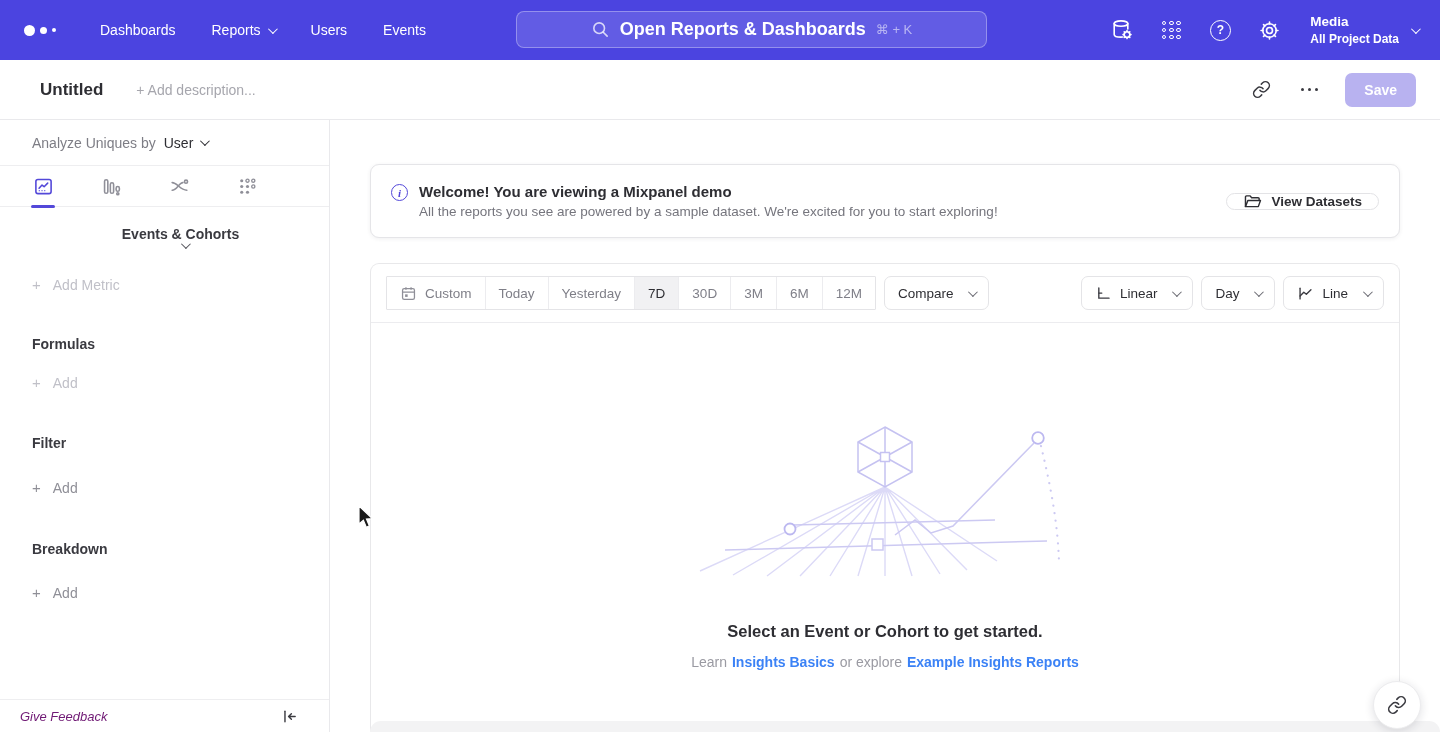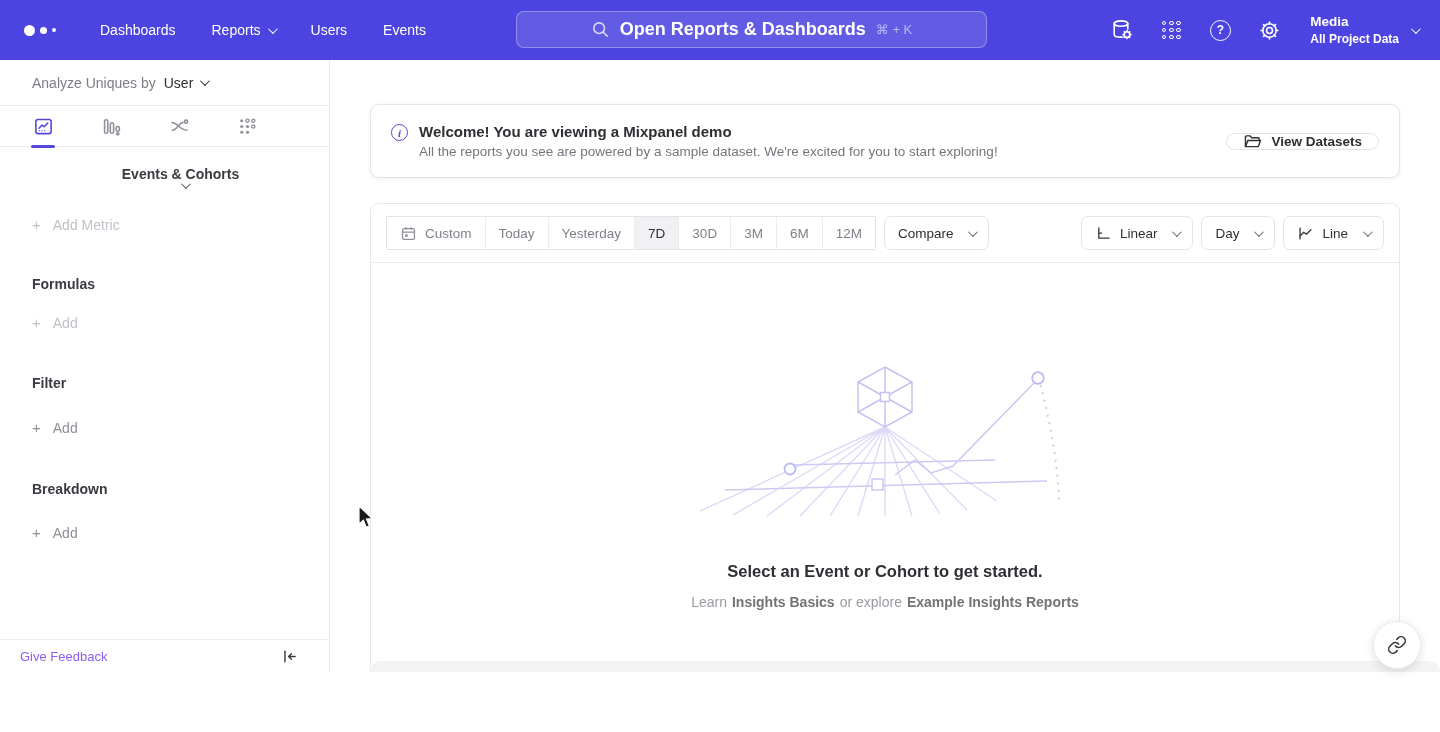--- a/index.html
+++ b/index.html
@@ -72,21 +72,21 @@
   .add-dim { color:#8f8f97; }
   .events-h { margin-top:19px; display:flex; align-items:center; cursor:pointer;flex-direction:column; }
   .events-h .chev { color:#55555c; }
   .mt-addmetric { margin-top:27px; } .mt-formulas { margin-top:43px; }
   .mt-add1 { margin-top:22px; } .mt-filter { margin-top:44px; }
   .mt-add2 { margin-top:28px; } .mt-breakdown { margin-top:45px; }
   .mt-add3 { margin-top:27px; }
   .side-footer { position:absolute; bottom:0; left:0; right:0; height:33px;
     border-top:1px solid #eeeef0; display:flex; align-items:center;
     justify-content:space-between; padding:0 28px 0 20px; background:#fff; }
-  .feedback { font-size:13px; color:#8b5cf6; cursor:pointer; }
+  .feedback { font-size:13px; color:#701a75; cursor:pointer;font-style:italic; }
 
   
   .banner { position:absolute; left:40px; right:40px; top:44px; height:74px;
     border:1px solid #e5e5e8; border-radius:9px; background:#fff;
     box-shadow:0 1px 4px rgba(40,40,60,.07); display:flex; align-items:center; padding:0 20px; }
   .infoic { width:17px; height:17px; border:1.5px solid #5348d9; border-radius:50%; flex:none;
     display:flex; align-items:center; justify-content:center;
     font-family:"Liberation Serif", serif; font-style:italic; font-size:11px; font-weight:700; color:#5348d9;
     margin-right:11px; align-self:flex-start; margin-top:19px; }
   .banner-txt { display:flex; flex-direction:column; gap:4px; }
@@ -110,21 +110,21 @@
     border:1px solid #e4e4e7; border-radius:7px; background:#fff; font-size:13.5px;
     font-weight:500; color:#2e2e33; cursor:pointer;justify-content:center; }
   .ctlbtn .chev { color:#6b6b73; }
   .ml8 { margin-left:8px; } .mla { margin-left:auto; }
 
   
   .empty { display:flex; flex-direction:column; align-items:center; }
   .illus { margin-top:100px; }
   .empty-title { margin-top:44px; font-size:16.5px; font-weight:700; color:#2e2e33; }
   .empty-links { margin-top:13px; font-size:14px; color:#9a9aa2; display:flex; gap:5px; }
-  .empty-links a { color:#737373; font-weight:600; text-decoration:none; cursor:pointer; }
+  .empty-links a { color:#3b82f6; font-weight:600; text-decoration:none; cursor:pointer; }
 
   .bottombar { position:absolute; left:40px; right:0px; bottom:0; height:11px;
     background:#f3f3f4; border-radius:14px 14px 0 0; }
   .fab { position:absolute; right:19px; bottom:3px; width:48px; height:48px; border-radius:50%;
     background:#fff; border:1px solid #ececee; box-shadow:0 2px 10px rgba(30,30,50,.14);
     display:flex; align-items:center; justify-content:center; cursor:pointer; z-index:5; }
 
   .cursor { position:absolute; left:356px; top:505px; z-index:99; pointer-events:none; }
 </style>
 </head>
@@ -195,20 +195,40 @@
       <span class="project">
         <span class="txt">
           <span class="name">Media</span>
           <span class="sub">All Project Data</span>
         </span>
         <span class="chev"></span>
       </span>
     </div>
   </div>
 
+  <div class="header">
+    <span class="title">Untitled</span>
+    <span class="desc">+ Add description...</span>
+    <div class="header-right">
+      <span class="iconbtn">
+        <svg width="19" height="19" viewBox="0 0 24 24" fill="none" stroke="#3a3a40" stroke-width="1.9" stroke-linecap="round" stroke-linejoin="round">
+          <path d="M10 13a5 5 0 0 0 7.54.54l3-3a5 5 0 0 0-7.07-7.07l-1.72 1.71"></path>
+          <path d="M14 11a5 5 0 0 0-7.54-.54l-3 3a5 5 0 0 0 7.07 7.07l1.71-1.71"></path>
+        </svg>
+      </span>
+      <span class="iconbtn">
+        <span class="dots3">
+            <i></i>
+            <i></i>
+            <i></i>
+          </span>
+      </span>
+      <button class="savebtn">Save</button>
+    </div>
+  </div>
 
   <div class="content">
 
     <div class="sidebar">
       <div class="analyze-row">
         <span class="analyze-label">Analyze Uniques by</span>
         <span class="analyze-value">
             <span>User</span>
             <span class="chev"></span>
           </span>

